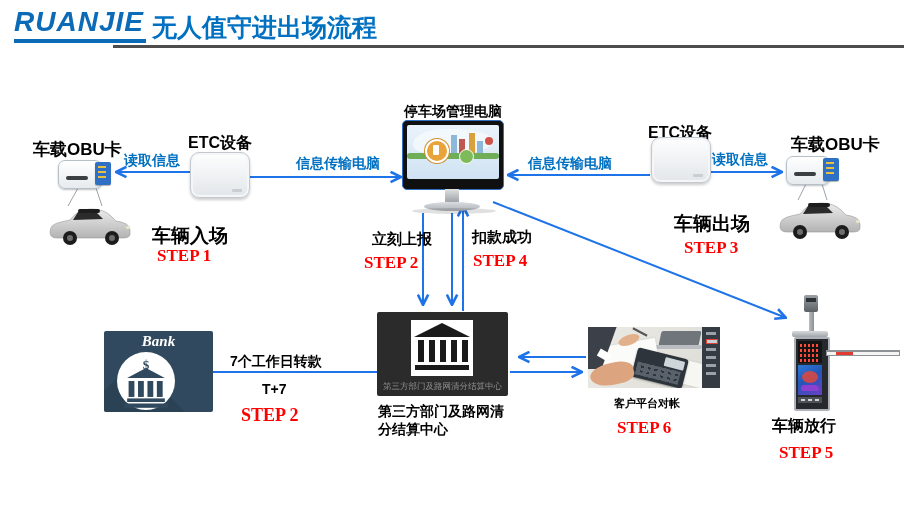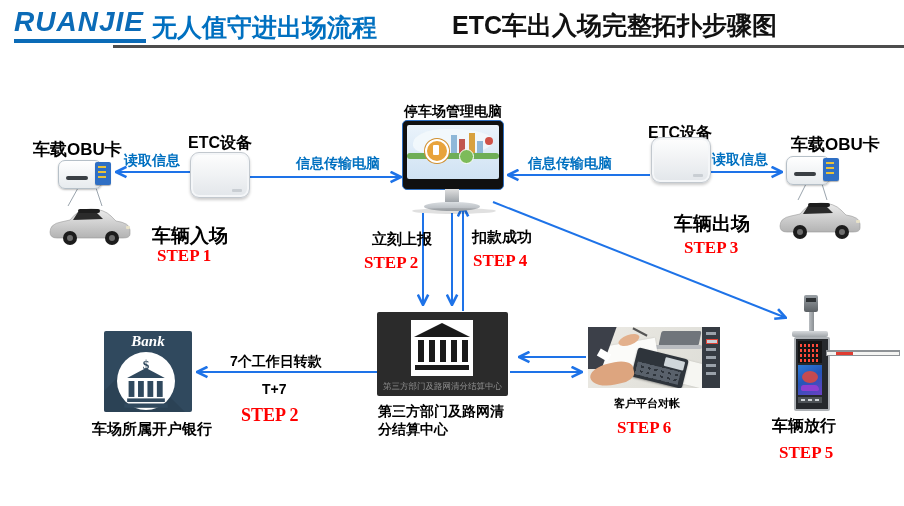--- a/index.html
+++ b/index.html
@@ -61,21 +61,21 @@
                    border-radius:50%;}
 
   
   .clearing-box{width:131px;height:84px;background:#2b2b2b;border-radius:2px;}
   .clearing-box .plate{position:absolute;left:34px;top:8px;width:62px;height:56px;background:#ffffff;}
   .clearing-box .inner-label{position:absolute;left:2px;right:2px;bottom:3px;font-size:8.5px;color:#8f8f8f;
                              text-align:center;white-space:nowrap;overflow:hidden;}
   .clearing-caption{width:136px;font-size:14px;font-weight:bold;line-height:1.25;white-space:normal;}
 
   
-  .bank{width:88px;height:81px;background:#30495e;border-radius:2px;overflow:hidden;}
+  .bank{width:109px;height:81px;background:#30495e;border-radius:2px;overflow:hidden;}
   .bank .shade{position:absolute;left:30px;top:30px;width:90px;height:90px;background:#283d4f;
                transform:rotate(45deg);transform-origin:0 0;opacity:.55;}
   .bank .bank-word{position:absolute;left:0;right:0;top:2px;text-align:center;color:#fff;
                    font-family:"Liberation Serif",serif;font-style:italic;font-weight:bold;font-size:15px;}
   .bank .coin{position:absolute;left:13px;top:21px;width:58px;height:58px;background:#fff;border-radius:50%;}
 
   
   .photo{width:132px;height:61px;background:linear-gradient(120deg,#eceae4,#dcdcd6);overflow:hidden;}
   .photo .laptop{position:absolute;left:72px;top:4px;width:40px;height:15px;background:#70757b;
                  transform:skewX(-12deg);border-radius:2px;}
@@ -123,21 +123,20 @@
                 border:1px solid #8e9296;border-top-width:2px;box-sizing:border-box;}
   .barrier .arm .stripe{position:absolute;left:9px;top:0;width:17px;height:100%;background:#e03c31;}
 </style>
 </head>
 <body>
 
 <div class="canvas">
 
   <div class="abs logo">RUANJIE</div>
   <div class="abs subtitle">无人值守进出场流程</div>
-  <div class="abs main-title">ETC车出入场完整拓扑步骤图</div>
   <div class="abs header-rule"></div>
 
   <svg class="abs" style="left:0;top:0;width:904px;height:506px;pointer-events:none;" viewBox="0 0 904 506">
     <defs>
       <marker id="ah" viewBox="0 0 10 10" refX="7.5" refY="5" markerWidth="6.5" markerHeight="6.5" orient="auto-start-reverse">
         <path d="M1,1 L9,5 L1,9" fill="none" stroke="#1E73E8" stroke-width="2"></path>
       </marker>
     </defs>
     <g stroke="#1E73E8" stroke-width="2" fill="none">
       <path d="M190,172 L118,172" marker-end="url(#ah)"></path>
@@ -289,21 +288,20 @@
         <polygon points="20,11 7,18 33,18" fill="#30495e"></polygon>
         <rect x="8" y="20" width="4" height="11" fill="#30495e"></rect>
         <rect x="14.5" y="20" width="4" height="11" fill="#30495e"></rect>
         <rect x="21" y="20" width="4" height="11" fill="#30495e"></rect>
         <rect x="27.5" y="20" width="4" height="11" fill="#30495e"></rect>
         <rect x="7" y="32" width="26" height="2.5" fill="#30495e"></rect>
         <rect x="5" y="35.5" width="30" height="3" fill="#30495e"></rect>
       </svg>
     </div>
   </div>
-  <div class="abs lbl" style="left:92px;top:420px;font-size:15px;">车场所属开户银行</div>
 
   <div class="abs lbl" style="left:230px;top:353px;font-size:14px;">7个工作日转款</div>
   <div class="abs lbl" style="left:262px;top:381px;font-size:14px;">T+7</div>
   <div class="abs step" style="left:241px;top:405px;font-size:18px;">STEP 2</div>
 
   <div class="abs photo" style="left:588px;top:327px;">
     <div class="laptop"></div>
       <div class="laptop-base"></div>
     <div class="paper1"></div>
       <div class="paper2"></div>

